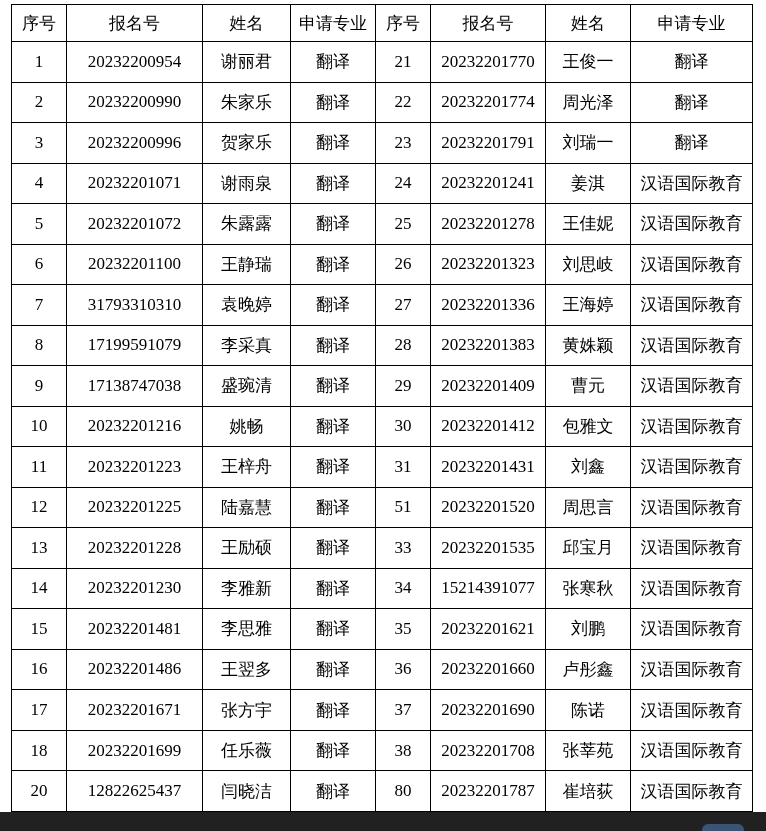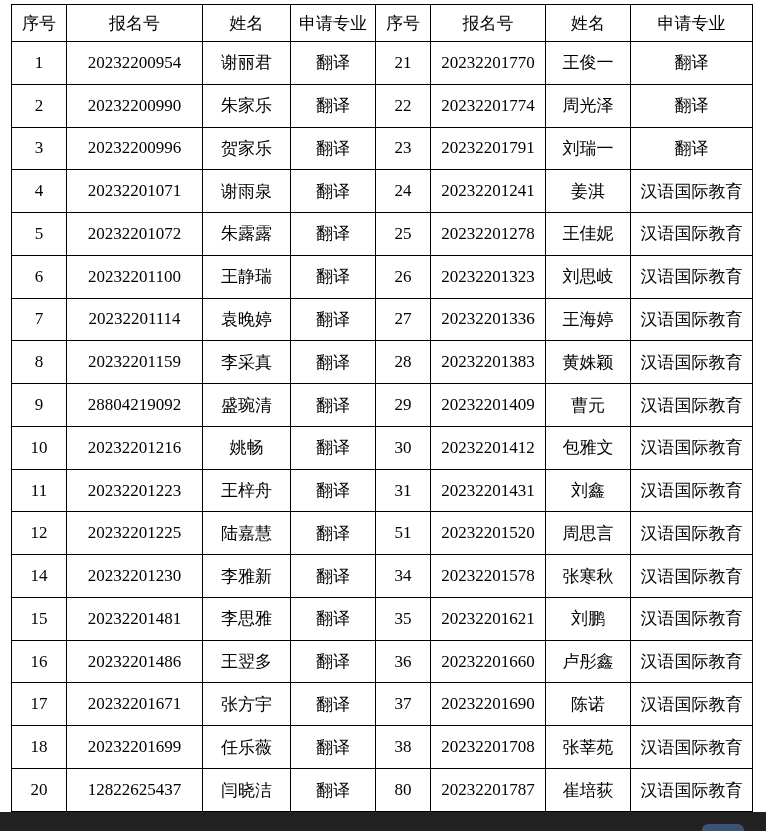--- a/index.html
+++ b/index.html
@@ -118,41 +118,41 @@
           <td>20232201100</td>
           <td>王静瑞</td>
           <td>翻译</td>
           <td>26</td>
           <td>20232201323</td>
           <td>刘思岐</td>
           <td>汉语国际教育</td>
         </tr>
         <tr>
           <td>7</td>
-          <td>20232201114</td>
+          <td>31793310310</td>
           <td>袁晚婷</td>
           <td>翻译</td>
           <td>27</td>
           <td>20232201336</td>
           <td>王海婷</td>
           <td>汉语国际教育</td>
         </tr>
         <tr>
           <td>8</td>
-          <td>20232201159</td>
+          <td>17199591079</td>
           <td>李采真</td>
           <td>翻译</td>
           <td>28</td>
           <td>20232201383</td>
           <td>黄姝颖</td>
           <td>汉语国际教育</td>
         </tr>
         <tr>
           <td>9</td>
-          <td>28804219092</td>
+          <td>17138747038</td>
           <td>盛琬清</td>
           <td>翻译</td>
           <td>29</td>
           <td>20232201409</td>
           <td>曹元</td>
           <td>汉语国际教育</td>
         </tr>
         <tr>
           <td>10</td>
           <td>20232201216</td>
@@ -177,26 +177,36 @@
           <td>12</td>
           <td>20232201225</td>
           <td>陆嘉慧</td>
           <td>翻译</td>
           <td>51</td>
           <td>20232201520</td>
           <td>周思言</td>
           <td>汉语国际教育</td>
         </tr>
         <tr>
+          <td>13</td>
+          <td>20232201228</td>
+          <td>王励硕</td>
+          <td>翻译</td>
+          <td>33</td>
+          <td>20232201535</td>
+          <td>邱宝月</td>
+          <td>汉语国际教育</td>
+        </tr>
+        <tr>
           <td>14</td>
           <td>20232201230</td>
           <td>李雅新</td>
           <td>翻译</td>
           <td>34</td>
-          <td>20232201578</td>
+          <td>15214391077</td>
           <td>张寒秋</td>
           <td>汉语国际教育</td>
         </tr>
         <tr>
           <td>15</td>
           <td>20232201481</td>
           <td>李思雅</td>
           <td>翻译</td>
           <td>35</td>
           <td>20232201621</td>

